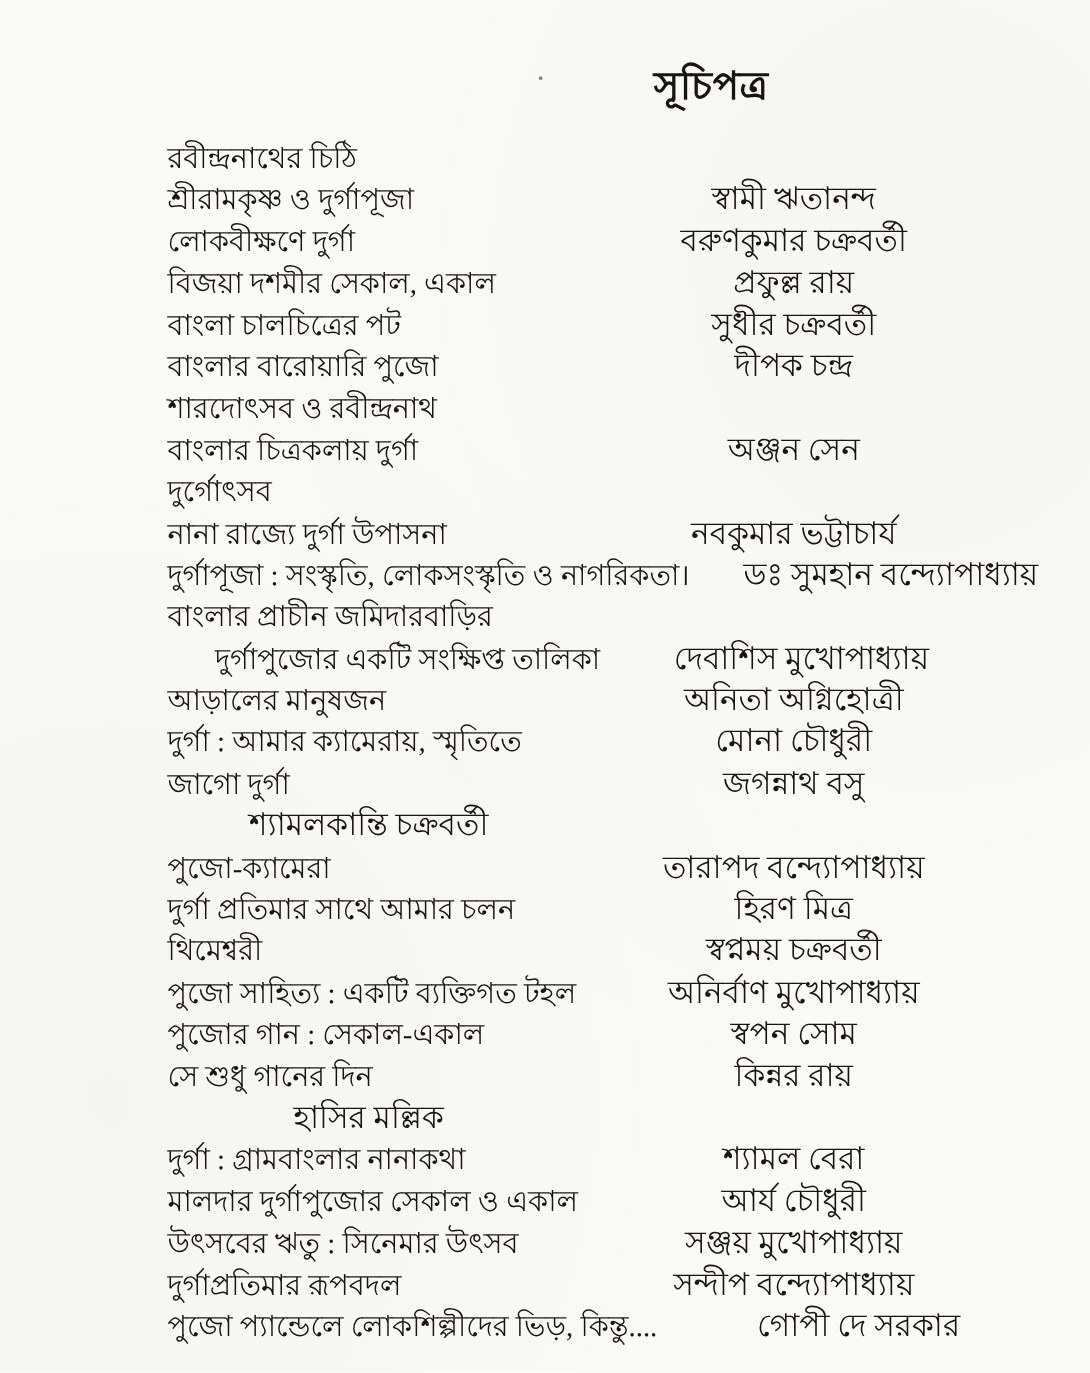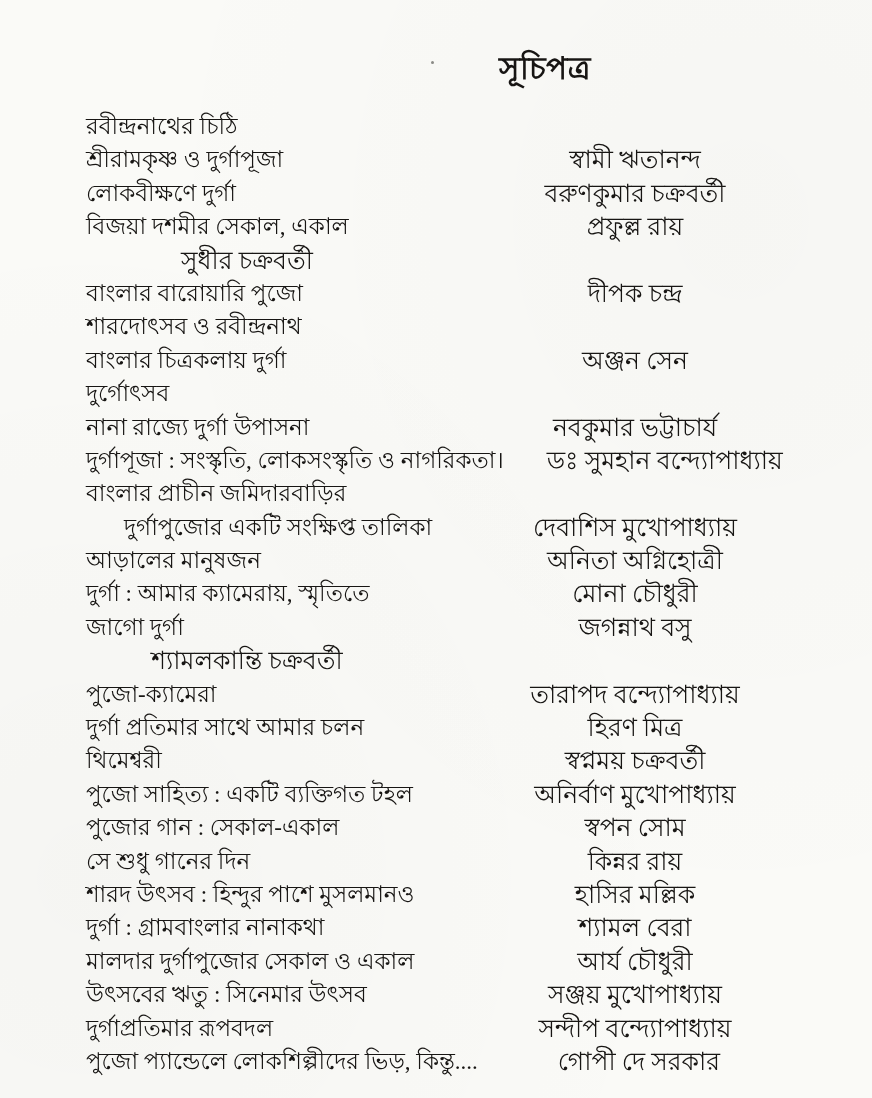--- a/index.html
+++ b/index.html
@@ -16,20 +16,21 @@
     color: #171513;
   }
   .page {
     position: absolute;
     inset: 0;
     
     background:
       radial-gradient(ellipse at 85% 20%, rgba(0,0,0,0.015), transparent 60%),
       radial-gradient(ellipse at 10% 80%, rgba(0,0,0,0.02), transparent 55%),
       #fafaf7;
+    padding-left: 48px;
   }
   .page-title {
     margin: 0;
     padding-top: 50px;
     margin-left: 218px;           
     text-align: center;
     font-size: 31px;
     font-weight: bold;
     letter-spacing: 0.5px;
     line-height: 38px;
@@ -93,20 +94,21 @@
     <span class="toc-title">লোকবীক্ষণে দুর্গা</span>
     <span class="toc-author">বরুণকুমার চক্রবর্তী</span>
   </div>
 
   <div class="toc-row">
     <span class="toc-title">বিজয়া দশমীর সেকাল, একাল</span>
     <span class="toc-author">প্রফুল্ল রায়</span>
   </div>
 
   <div class="toc-row">
+    <span class="toc-title">বাংলা চালচিত্রের পট</span>
     <span class="toc-author">সুধীর চক্রবর্তী</span>
   </div>
 
   <div class="toc-row">
     <span class="toc-title">বাংলার বারোয়ারি পুজো</span>
     <span class="toc-author">দীপক চন্দ্র</span>
   </div>
 
   <div class="toc-row">
     <span class="toc-title">শারদোৎসব ও রবীন্দ্রনাথ</span>
@@ -184,21 +186,20 @@
     <span class="toc-title">পুজোর গান : সেকাল-একাল</span>
     <span class="toc-author">স্বপন সোম</span>
   </div>
 
   <div class="toc-row">
     <span class="toc-title">সে শুধু গানের দিন</span>
     <span class="toc-author">কিন্নর রায়</span>
   </div>
 
   <div class="toc-row">
-    <span class="toc-title">শারদ উৎসব : হিন্দুর পাশে মুসলমানও</span>
     <span class="toc-author">হাসির মল্লিক</span>
   </div>
 
   <div class="toc-row">
     <span class="toc-title">দুর্গা : গ্রামবাংলার নানাকথা</span>
     <span class="toc-author">শ্যামল বেরা</span>
   </div>
 
   <div class="toc-row">
     <span class="toc-title">মালদার দুর্গাপুজোর সেকাল ও একাল</span>

